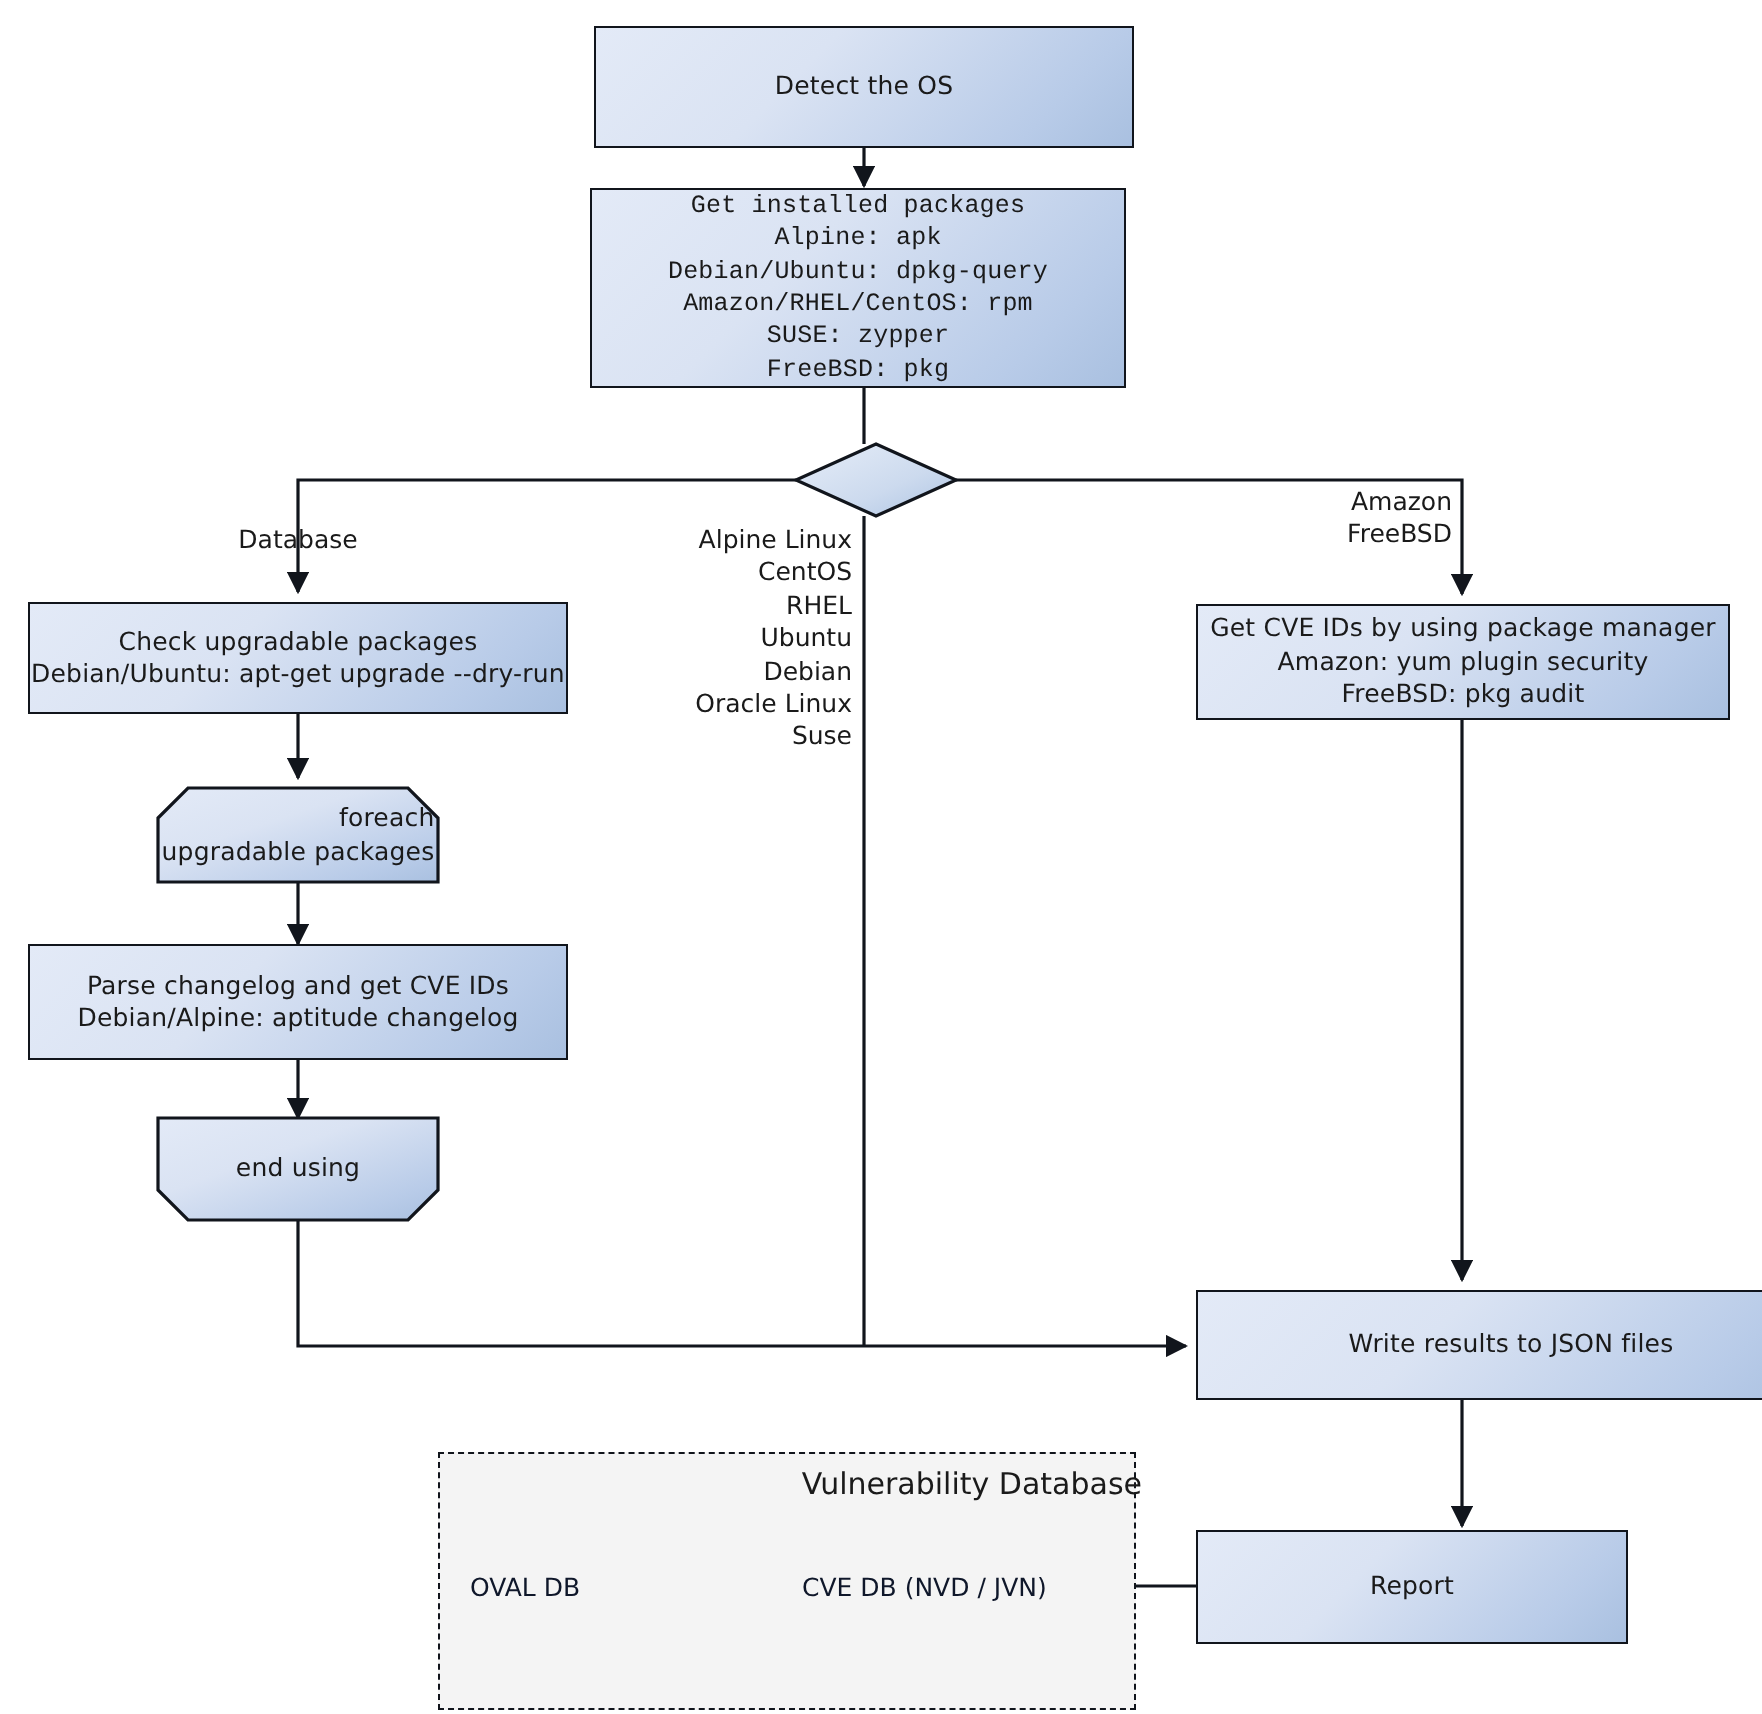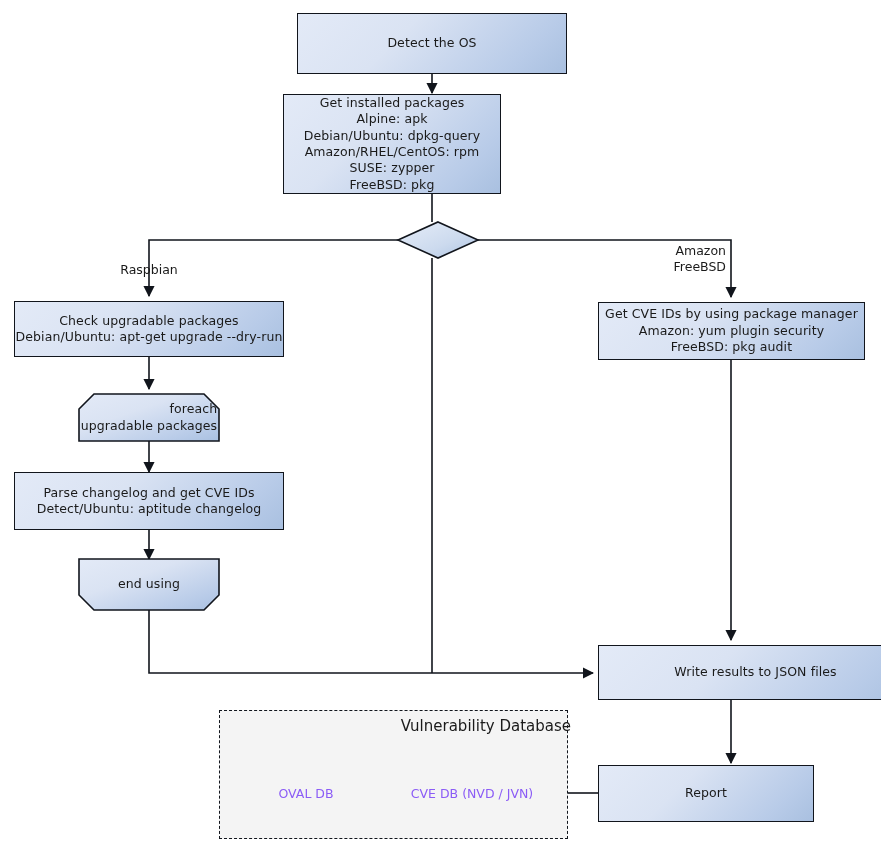--- a/index.html
+++ b/index.html
@@ -72,23 +72,22 @@
     position: absolute;
     right: -4px;
     top: 6px;
     font-size: 15px;
     color: #1a1a1a;
     white-space: nowrap;
   }
   .db-cyl-label {
     position: absolute;
     width: 100%;
-    text-align: center;
     font-size: 12.5px;
-    color: #8b5cf6;
+    color: #0f172a;
     z-index: 3;
     pointer-events: none;
   }
 </style>
 </head>
 <body>
 
 <div id="canvas">
 
   <svg id="svg-layer" viewBox="0 0 881 857" xmlns="http://www.w3.org/2000/svg">
@@ -157,57 +156,64 @@
     </g>
 
     <g>
       <path d="M 401 773 L 401 813 A 71 14 0 0 0 543 813 L 543 773 Z" fill="url(#cylGrad)" stroke="#11151c" stroke-width="1.6"></path>
       <ellipse cx="472" cy="773" rx="71" ry="14" fill="url(#cylTopGrad)" stroke="#11151c" stroke-width="1.6"></ellipse>
     </g>
   </svg>
 
   <div class="node rect-node" style="left:297px; top:13px; width:270px; height:61px;">Detect the OS</div>
 
-  <div class="node rect-node" style="left:283px; top:94px; width:218px; height:100px;">Get installed packages
+  <div class="node rect-node" style="left:295px; top:94px; width:268px; height:100px;font-family:Liberation Mono, monospace;">Get installed packages
 Alpine: apk
 Debian/Ubuntu: dpkg-query
 Amazon/RHEL/CentOS: rpm
 SUSE: zypper
 FreeBSD: pkg</div>
 
   <div class="node rect-node" style="left:14px; top:301px; width:270px; height:56px;">Check upgradable packages
 Debian/Ubuntu: apt-get upgrade --dry-run</div>
 
   <div class="node loop-node" style="left:79px; top:394px; width:140px; height:47px;">
     <span class="loop-label">foreach
 upgradable  packages</span>
   </div>
 
   <div class="node rect-node" style="left:14px; top:472px; width:270px; height:58px;">Parse changelog and get  CVE IDs
-Detect/Ubuntu: aptitude changelog</div>
+Debian/Alpine: aptitude changelog</div>
 
   <div class="node loop-node" style="left:79px; top:559px; width:140px; height:51px;">
     <span class="loop-label">end using</span>
   </div>
 
   <div class="node rect-node" style="left:598px; top:302px; width:267px; height:58px;">Get CVE IDs by using package manager
 Amazon: yum plugin security
 FreeBSD: pkg audit</div>
 
   <div class="node rect-node" style="left:598px; top:645px; width:315px; height:55px;">Write results to JSON files</div>
 
   <div class="node rect-node" style="left:598px; top:765px; width:216px; height:57px;">Report</div>
 
-  <div class="edge-label center-align" style="left:149px; top:262px; width:110px; margin-left:-55px;">Raspbian</div>
-
+  <div class="edge-label center-align" style="left:149px; top:262px; width:110px; margin-left:-55px;">Database</div>
+
+  <div class="edge-label right-align" style="left:300px; top:262px; width:126px;">Alpine Linux
+CentOS
+RHEL
+Ubuntu
+Debian
+Oracle Linux
+Suse</div>
 
   <div class="edge-label right-align" style="left:600px; top:243px; width:126px;">Amazon
 FreeBSD</div>
 
-  <div class="db-group" style="left:219px; top:710px; width:349px; height:129px;">
+  <div class="db-group" style="left:219px; top:726px; width:349px; height:129px;">
     <div class="db-group-title">Vulnerability Database</div>
   </div>
 
   <div class="db-cyl-label" style="left:235px; top:786px; width:142px;">OVAL DB</div>
 
   <div class="db-cyl-label" style="left:401px; top:786px; width:142px;">CVE DB (NVD / JVN)</div>
 
 </div>
 
 </body></html>

